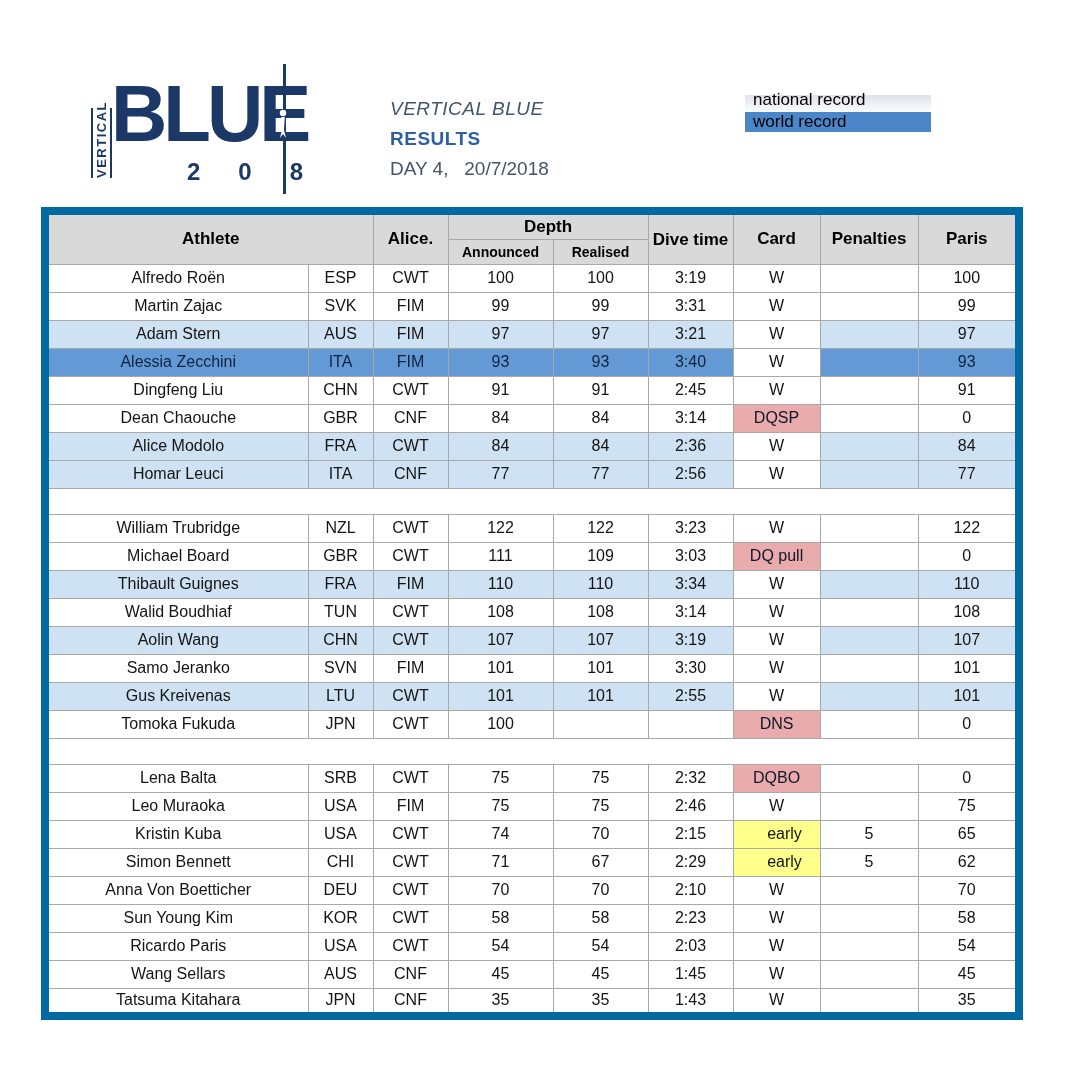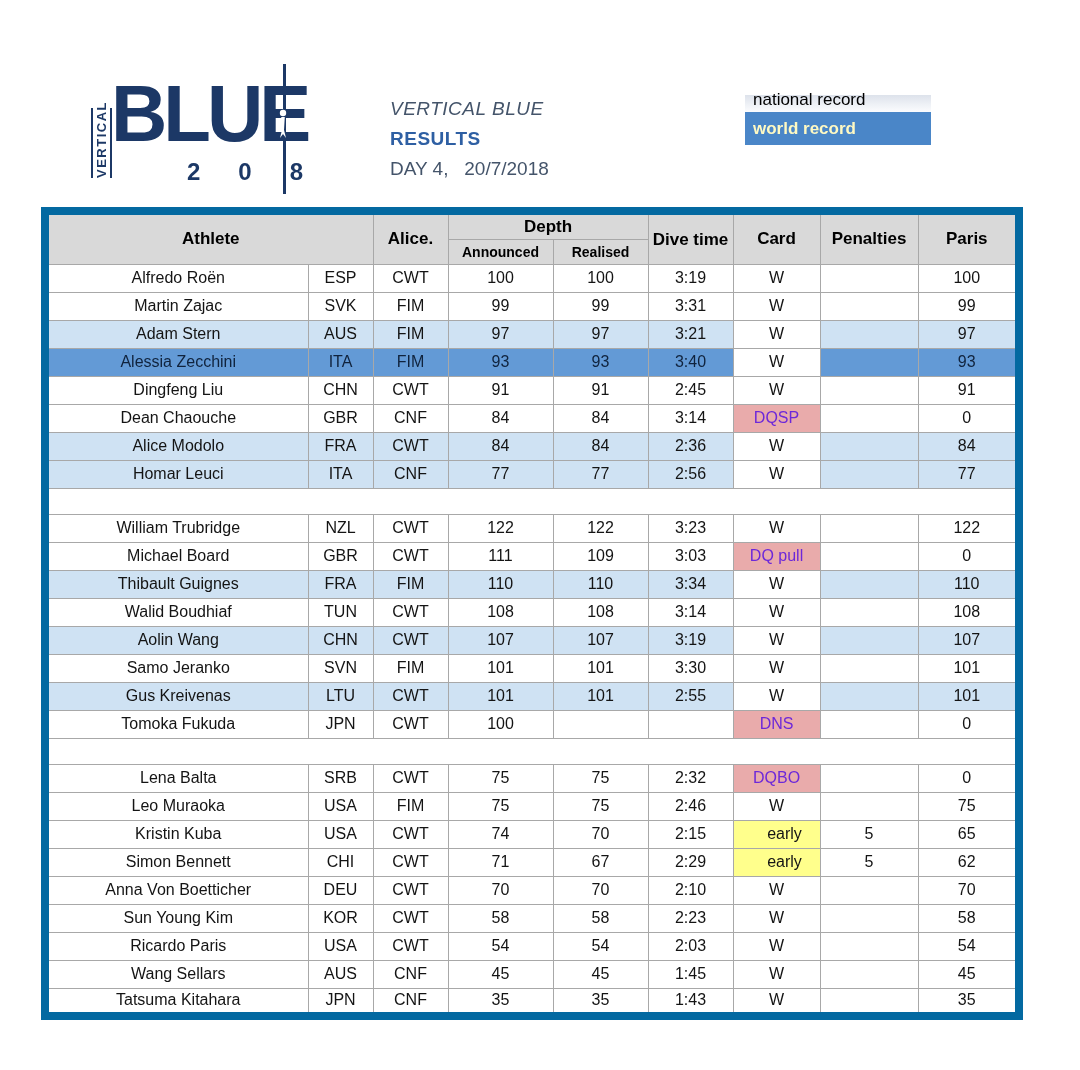--- a/index.html
+++ b/index.html
@@ -30,21 +30,21 @@
   .title-line1{font-size:19px;color:#44546a;letter-spacing:0.5px;font-style:italic;}
   .title-line2{font-size:19px;color:#2e5fa3;font-weight:bold;margin-top:8px;letter-spacing:0.5px;}
   .title-line3{font-size:19px;color:#44546a;margin-top:8px;white-space:pre;}
   
   .legend{position:absolute;left:745px;top:95px;width:186px;}
   .legend-national{
     height:17px;background:linear-gradient(180deg,#dde2eb 0%,#eef1f6 55%,#fbfcfe 100%);
     color:#000;font-size:17px;display:flex;align-items:flex-end;padding:13px 0 2px 8px;box-sizing:border-box;
   }
   .legend-world{
-    height:33px;background:#4a86c8;color:#fef9c3;font-weight:bold;font-size:17px;
+    height:20px;background:#4a86c8;color:#000000;font-weight:normal;font-size:17px;
     display:flex;align-items:center;padding-left:8px;box-sizing:border-box;
   }
   
   table.results{
     position:absolute;left:41px;top:207px;width:974px;
     border-collapse:collapse;table-layout:fixed;
     border:8px solid #0369a1;
   }
   table.results th, table.results td{
     border:1px solid #a8a8a8;height:28px;padding:0;text-align:center;
@@ -52,21 +52,21 @@
   }
   table.results th{
     background:#d9d9d9;color:#000;font-weight:bold;font-size:17px;
   }
   table.results th.sub{font-size:14px;height:25px;}
   table.results th.wrap{white-space:normal;line-height:1.12;}
   td.name{text-align:left;padding-left:8px;margin-top:29px;}
   tr.hl-national td{background:#cfe2f3;}
   tr.hl-world td{background:#639ad6;color:#10233d;}
   table.results td.card-cell{background:#ffffff;color:#141414;}
-  table.results td.card-cell.card-dq{background:#e9abab;color:#6d28d9;}
+  table.results td.card-cell.card-dq{background:#e9abab;color:#0f172a;}
   table.results td.card-cell.card-early{background:#ffff8c;color:#141414;padding-left:16px;}
   tr.sep td{border-left:none;border-right:none;background:#ffffff;height:26px;}
 </style>
 </head>
 <body>
 
 <div class="logo">
   <div class="logo-vertical">VERTICAL</div>
   <div class="logo-blue">BLUE</div>
   <div class="logo-line"></div>

